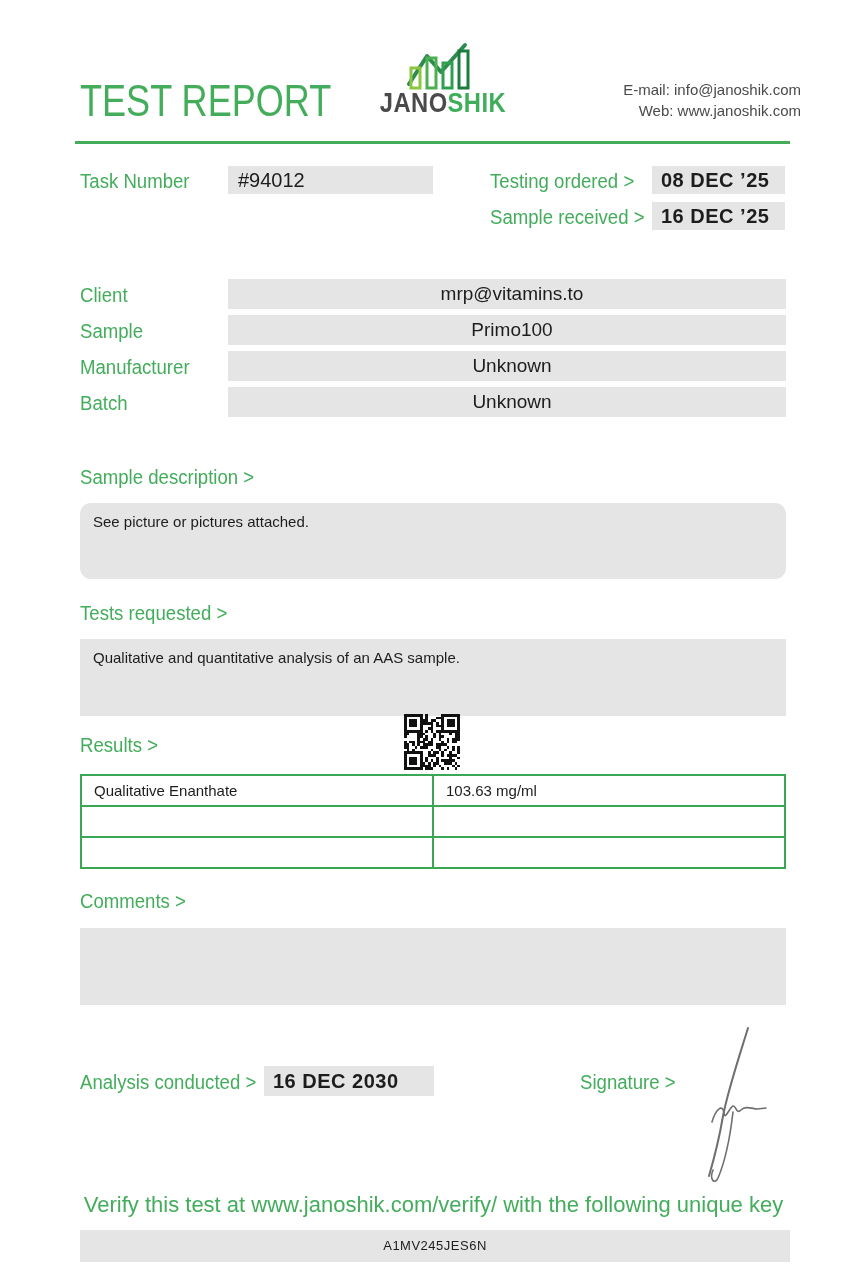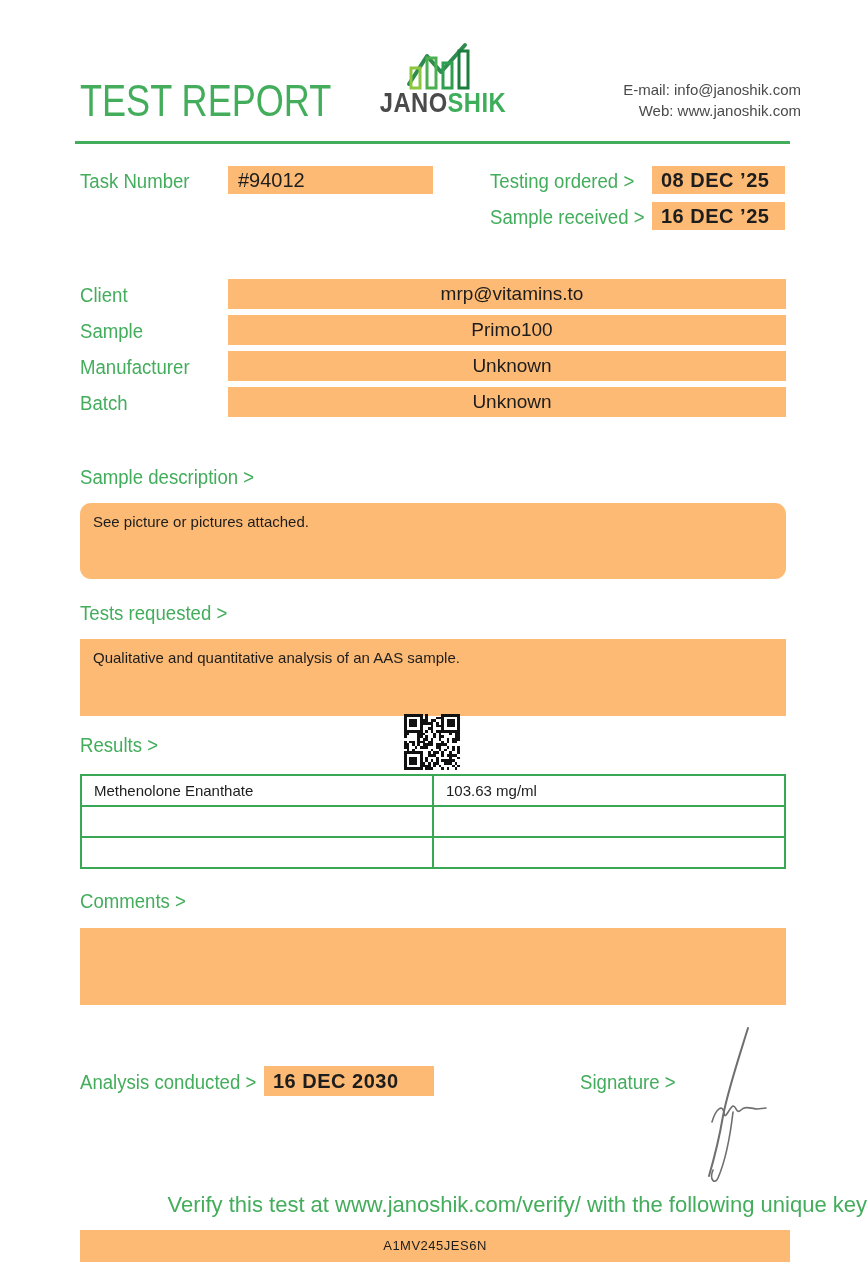--- a/index.html
+++ b/index.html
@@ -29,21 +29,21 @@
     transform-origin: left center;
   }
   .contact {
     font-size: 15px;
     color: #4a4a4a;
     text-align: right;
     line-height: 21px;
     white-space: nowrap;
   }
   .rule { background: #43ad5c; }
-  .graybox { background: #fdba74; }
+  .graybox { background: #e5e5e5; }
   .value-lg {
     font-size: 20px;
     line-height: 28px;
     padding-left: 10px;
     white-space: nowrap;
   }
   .value-bold {
     font-size: 20px;
     font-weight: bold;
     line-height: 28px;
@@ -79,21 +79,21 @@
   }
   .results-table td {
     border: 2px solid #3aa755;
     height: 31px;
     font-size: 15px;
     padding: 0 12px;
     background: #ffffff;
   }
   .verify-line {
     width: 100%;
-    text-align: right;
+    text-align: center;
     font-size: 22px;
     white-space: nowrap;
   }
   .key-box {
     text-align: center;
     font-size: 13px;
     line-height: 32px;
     letter-spacing: 0.5px;
   }
 </style>
@@ -390,21 +390,21 @@
         <rect x="14" y="20" width="1" height="1" fill="#111"></rect>
         <rect x="16" y="20" width="1" height="1" fill="#111"></rect>
         <rect x="19" y="20" width="1" height="1" fill="#111"></rect>
       </svg>
   </div>
 
   <div class="abs label green" style="left:80px; top:734px;">Results &gt;</div>
   <table class="results-table abs" style="left:80px; top:774px;">
     <tbody>
         <tr>
-      <td>Methenolone Enanthate</td>
+      <td>Qualitative Enanthate</td>
       <td>103.63 mg/ml</td>
     </tr>
     <tr>
       <td></td>
       <td></td>
     </tr>
     <tr>
       <td></td>
       <td></td>
     </tr>

